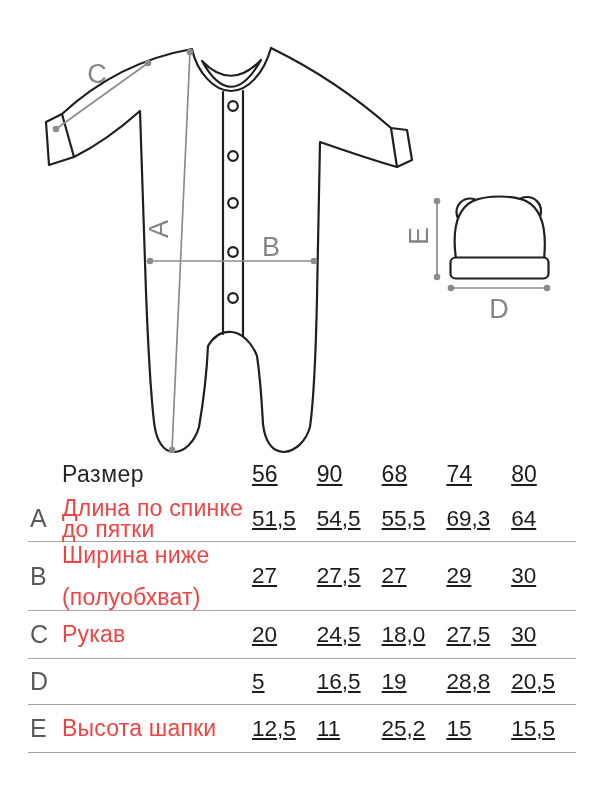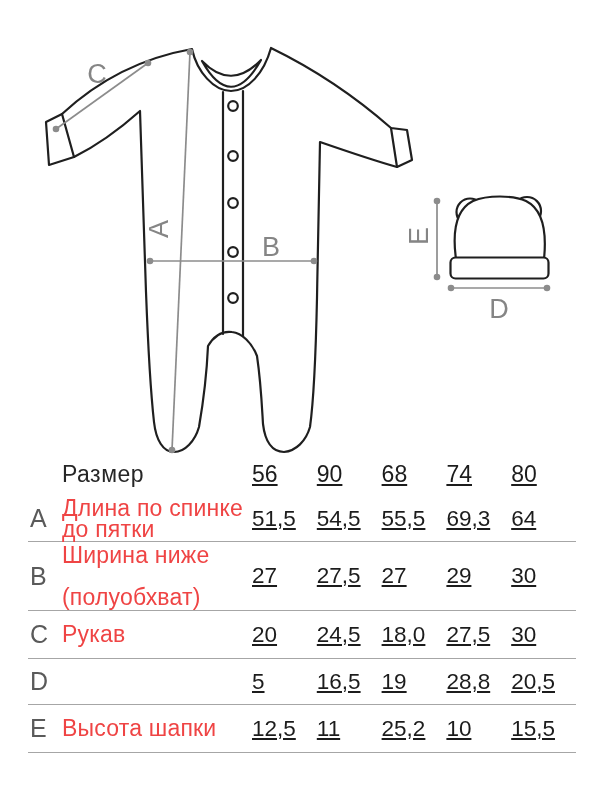--- a/index.html
+++ b/index.html
@@ -174,18 +174,18 @@
     </div>
 
     <div class="t-row body row-e">
       <div class="letter">E</div>
       <div class="rname">
         <span>Высота шапки</span>
       </div>
       <div class="val">12,5</div>
       <div class="val">11</div>
       <div class="val">25,2</div>
-      <div class="val">10</div>
+      <div class="val">15</div>
       <div class="val">15,5</div>
     </div>
 
   </div>
 </div>
 
 </body></html>

